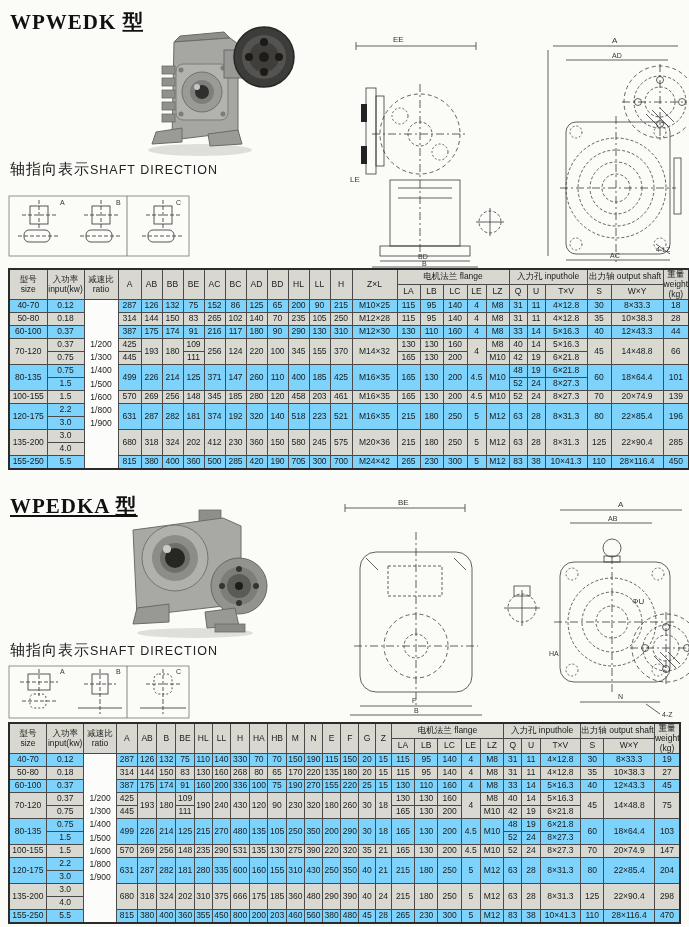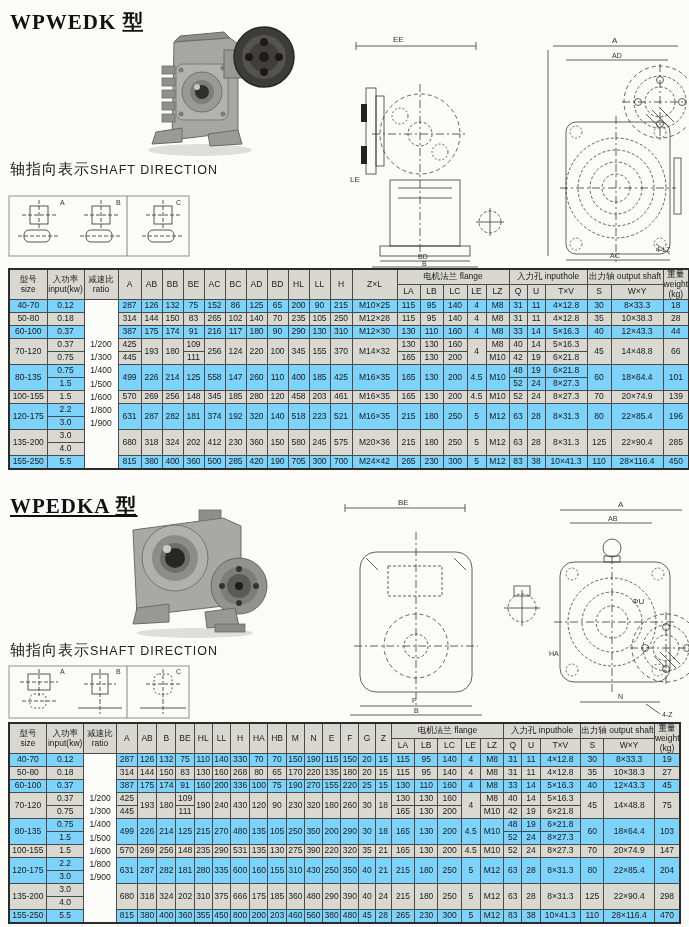--- a/index.html
+++ b/index.html
@@ -362,21 +362,21 @@
             <td>19</td>
             <td>6×21.8</td>
           </tr>
           <tr>
             <td rowspan="2">80-135</td>
             <td>0.75</td>
             <td rowspan="2">499</td>
             <td rowspan="2">226</td>
             <td rowspan="2">214</td>
             <td rowspan="2">125</td>
-            <td rowspan="2">558</td>
+            <td rowspan="2">371</td>
             <td rowspan="2">147</td>
             <td rowspan="2">260</td>
             <td rowspan="2">110</td>
             <td rowspan="2">400</td>
             <td rowspan="2">185</td>
             <td rowspan="2">425</td>
             <td rowspan="2">M16×35</td>
             <td rowspan="2">165</td>
             <td rowspan="2">130</td>
             <td rowspan="2">200</td>

